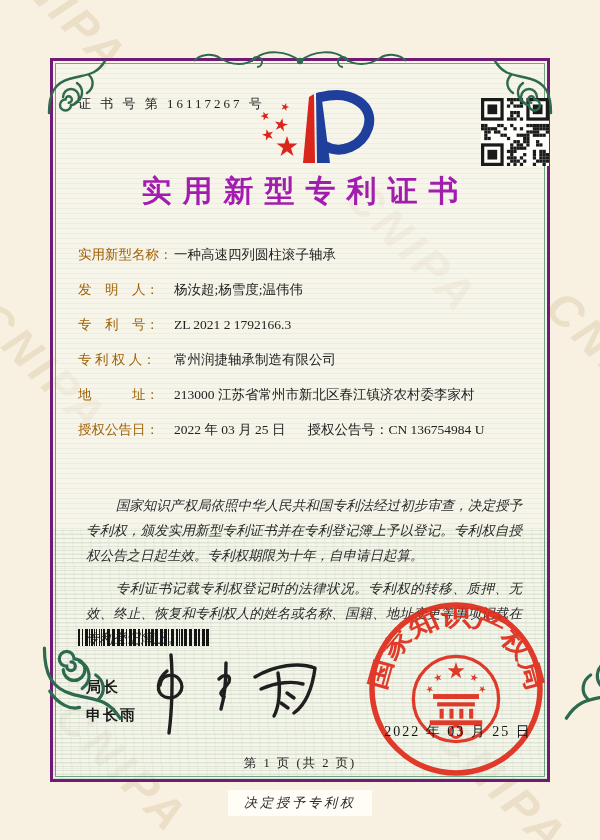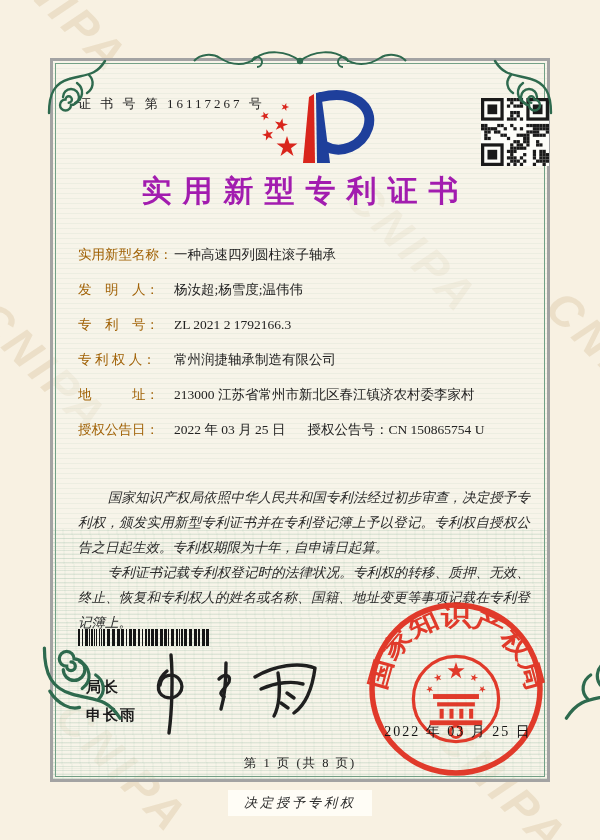--- a/index.html
+++ b/index.html
@@ -13,21 +13,21 @@
     position:absolute;z-index:1;
     font:italic 700 46px "Liberation Sans","DejaVu Sans",sans-serif;
     color:rgba(215,195,158,.38);
     letter-spacing:5px;
     transform:rotate(45deg);
     pointer-events:none;white-space:nowrap;
   }
   
   .frame{
     position:absolute;left:50px;top:58px;width:494px;height:718px;
-    border:3px solid #a3a3a3;z-index:2;
+    border:3px solid #701a75;z-index:2;
     background:rgba(246,246,239,.55);
   }
   .frame-inner{
     position:absolute;inset:2px;border:1px solid #71a085;pointer-events:none;
   }
   .waves-soft{
     position:absolute;inset:0;
     background:repeating-linear-gradient(0deg, rgba(140,180,155,.10) 0 1px, transparent 1px 5px);
     pointer-events:none;
   }
@@ -58,21 +58,21 @@
   .fields{position:absolute;left:25px;top:183px;width:455px;font-size:13.5px;}
   .frow{line-height:22px;margin-bottom:13px;white-space:nowrap;}
   .flabel{display:inline-block;min-width:96px;color:#a16207;}
   .fvalue{color:#222;}
   .pair2{margin-left:22px;}
   .paras{
     position:absolute;left:25px;top:424px;width:452px;
     font-size:13.5px;line-height:25px;text-align:justify;
     font-style:italic;color:#2a2a2a;
   }
-  .paras p{margin:0;text-indent:2.2em;}
+  .paras p{margin:8px;text-indent:2.2em;}
   .barcode{
     position:absolute;left:25px;top:568px;width:178px;height:17px;
     display:flex;align-items:stretch;
   }
   .barcode span{display:inline-block;background:#151515;height:100%;}
   .officer{
     position:absolute;left:33px;top:612px;
     font-family:"Liberation Sans","DejaVu Sans",sans-serif;
     font-weight:700;font-size:15px;color:#1d1d1d;line-height:28px;letter-spacing:2px;
   }
@@ -317,21 +317,21 @@
     <div class="frow">
       <span class="flabel">专　利　号：</span><span class="fvalue">ZL 2021 2 1792166.3</span>
     </div>
     <div class="frow">
       <span class="flabel">专 利 权 人：</span><span class="fvalue">常州润捷轴承制造有限公司</span>
     </div>
     <div class="frow">
       <span class="flabel">地　　　址：</span><span class="fvalue">213000 江苏省常州市新北区春江镇济农村委李家村</span>
     </div>
     <div class="frow">
-      <span class="flabel">授权公告日：</span><span class="fvalue">2022 年 03 月 25 日</span><span class="pair2"><span>授权公告号：</span><span class="fvalue">CN 150865754 U</span></span>
+      <span class="flabel">授权公告日：</span><span class="fvalue">2022 年 03 月 25 日</span><span class="pair2"><span>授权公告号：</span><span class="fvalue">CN 136754984 U</span></span>
     </div>
   </div>
 
   <div class="paras">
     <p>国家知识产权局依照中华人民共和国专利法经过初步审查，决定授予专利权，颁发实用新型专利证书并在专利登记簿上予以登记。专利权自授权公告之日起生效。专利权期限为十年，自申请日起算。</p>
     <p>专利证书记载专利权登记时的法律状况。专利权的转移、质押、无效、终止、恢复和专利权人的姓名或名称、国籍、地址变更等事项记载在专利登记簿上。</p>
   </div>
 
   <div class="barcode" id="barcode">
       <span style="width: 2px; margin-right: 2px;"></span>
@@ -411,18 +411,18 @@
         <rect x="-8" y="12" width="5" height="12" stroke="none"></rect>
         <rect x="4" y="12" width="5" height="12" stroke="none"></rect>
         <rect x="16" y="12" width="5" height="12" stroke="none"></rect>
         <rect x="-32" y="26" width="64" height="6" stroke="none"></rect>
         <circle cy="40" r="7" fill="none" stroke-width="3.5"></circle>
       </g>
     </svg>
   </div>
   <div class="seal-date">2022 年 03 月 25 日</div>
 
-  <div class="page-num">第 1 页 (共 8 页)</div>
+  <div class="page-num">第 1 页 (共 2 页)</div>
 </div>
 
 <div class="note">
   <span>决定授予专利权</span>
 </div>
 
 </body></html>

